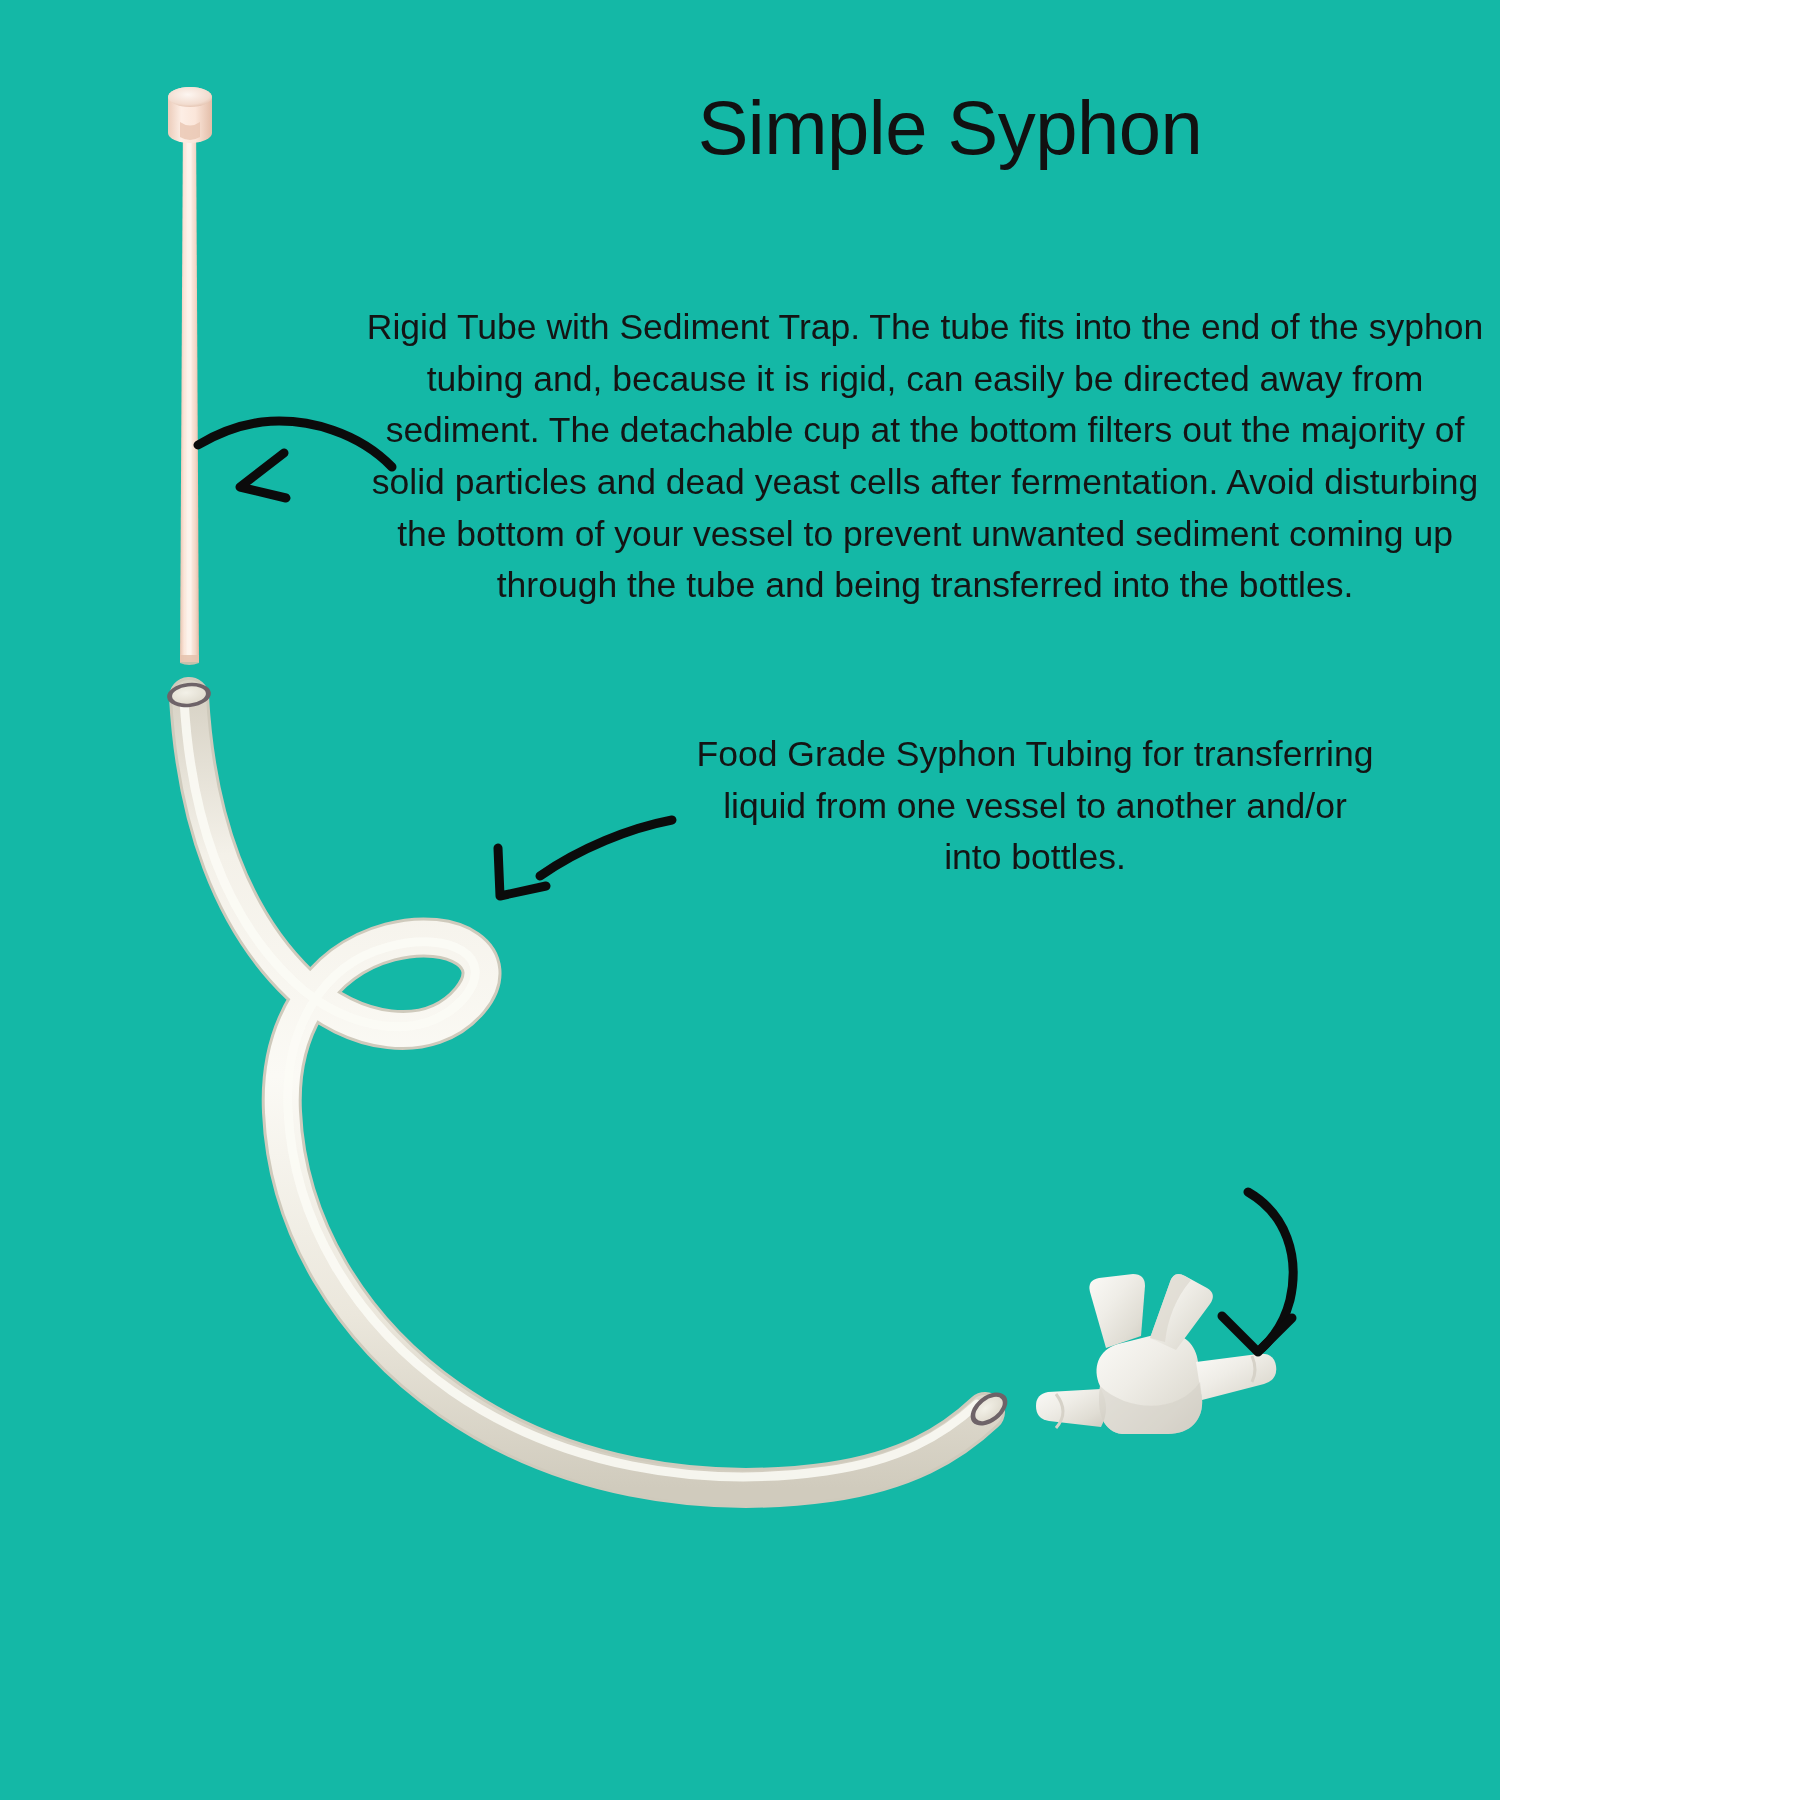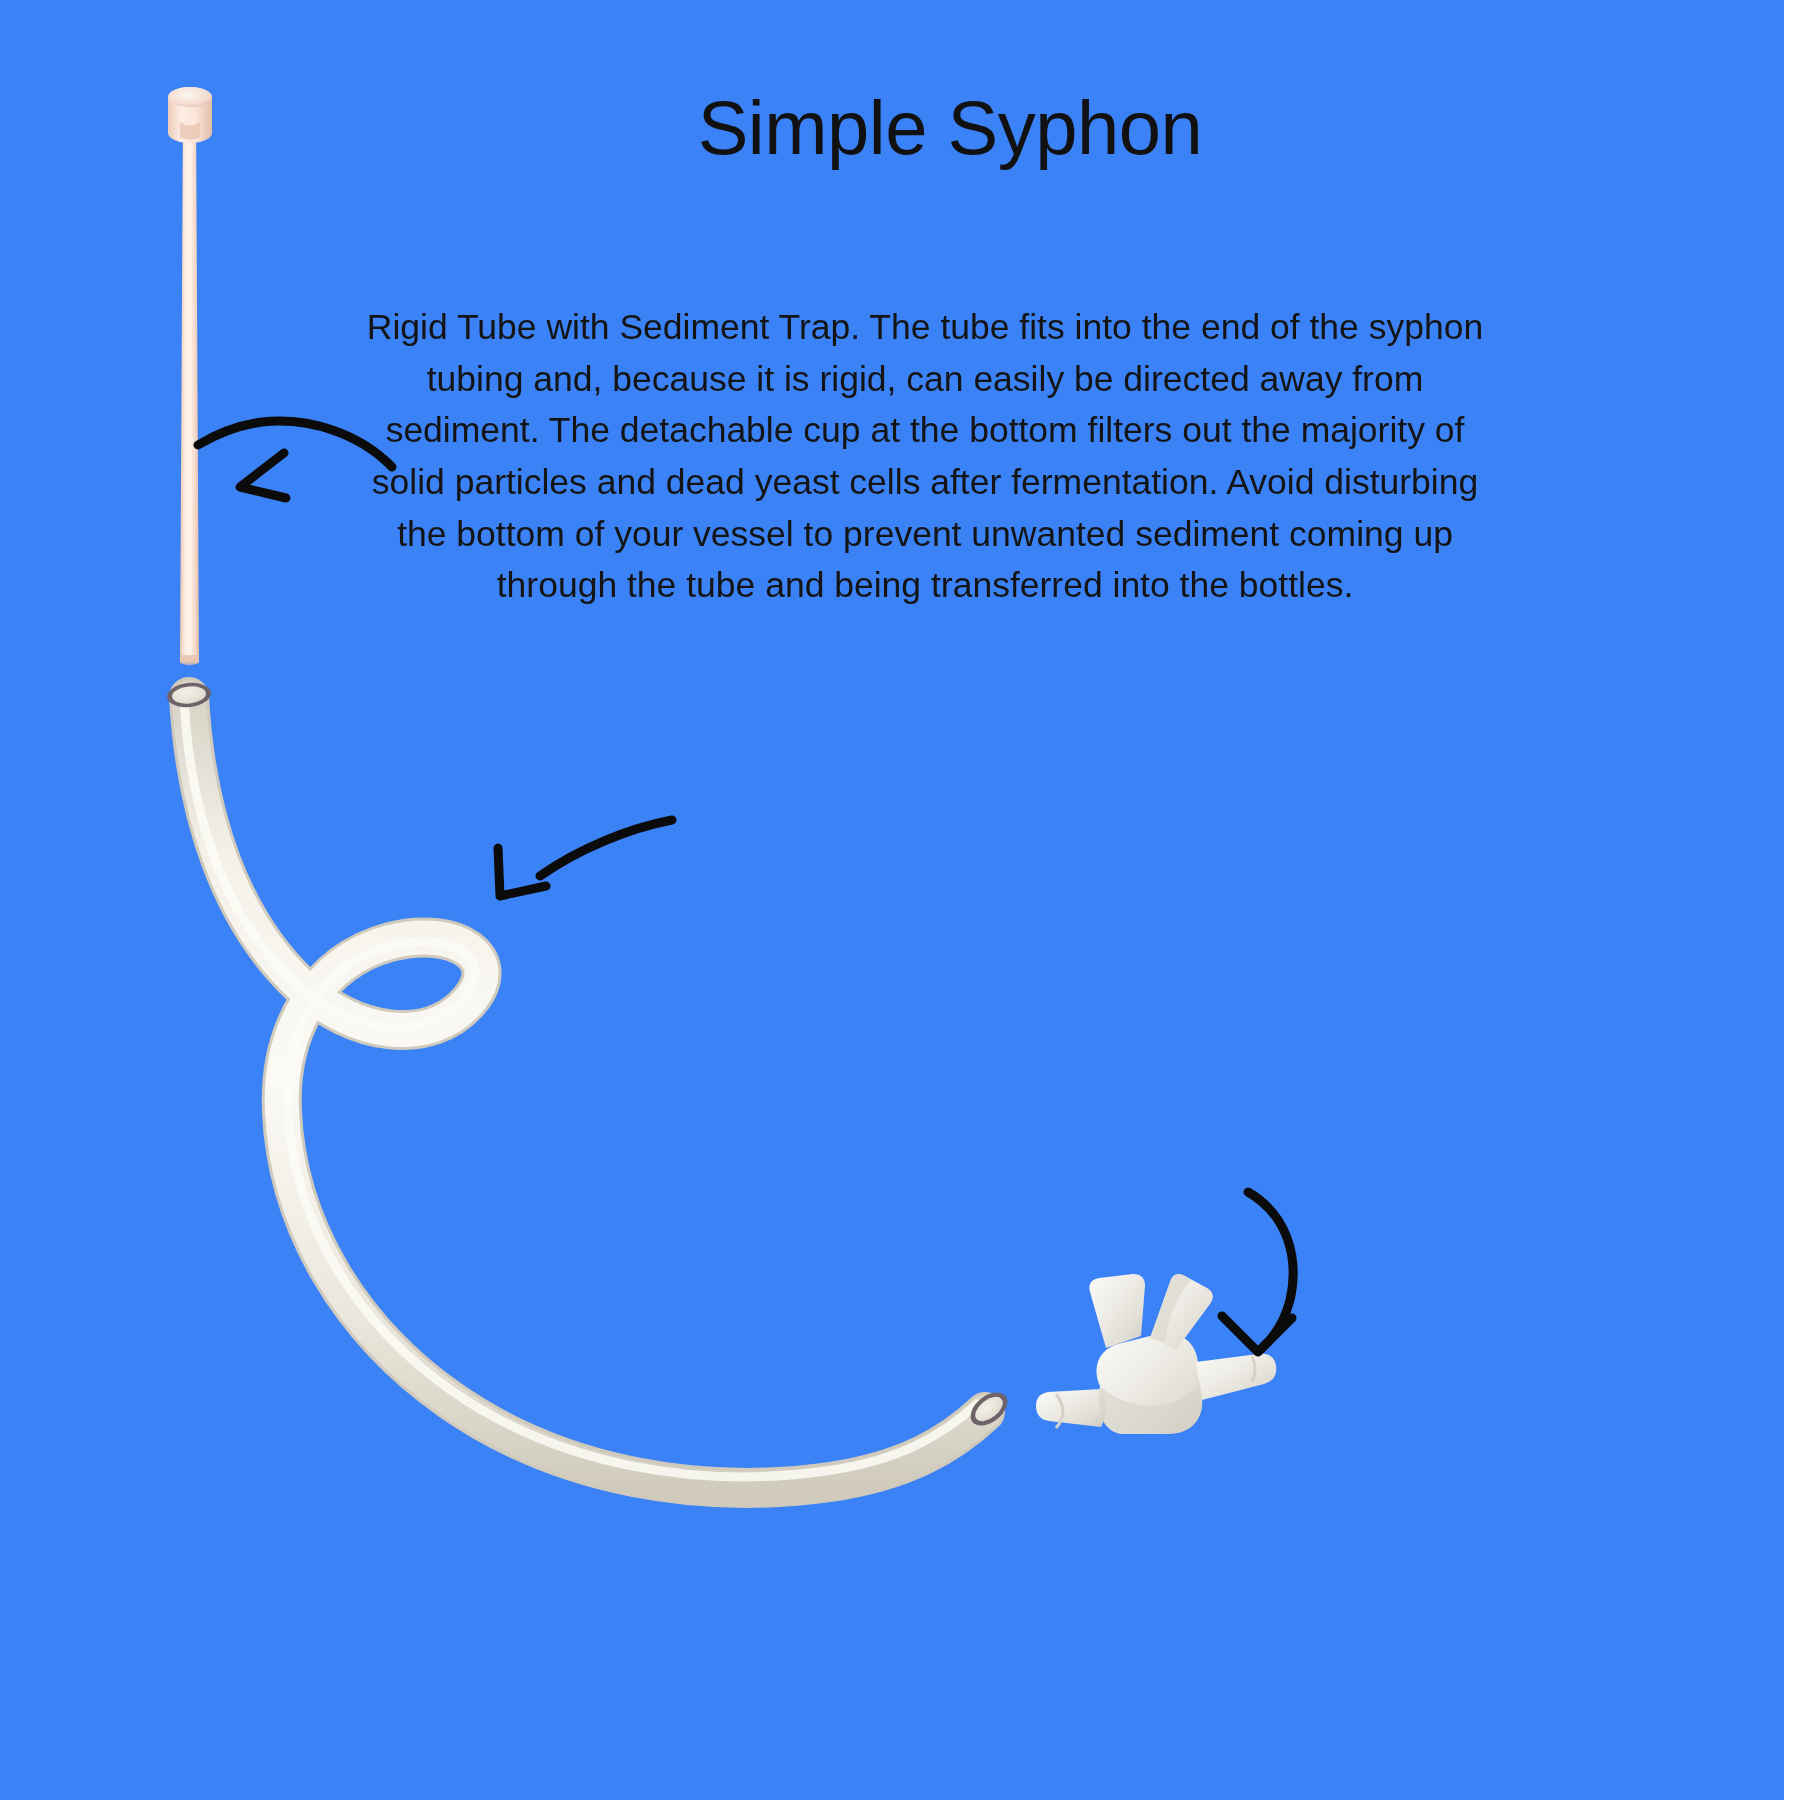--- a/index.html
+++ b/index.html
@@ -3,23 +3,23 @@
 <meta charset="utf-8">
 <title>Simple Syphon</title>
 <style>
   html, body {
     margin: 0;
     padding: 0;
     background: #ffffff;
   }
   #page {
     position: relative;
-    width: 1784px;
+    width: 1500px;
     height: 1800px;
-    background: #3b82f6;
+    background: #14b8a6;
     overflow: hidden;
     font-family: "Liberation Sans", sans-serif;
     color: #111111;
   }
 
   
   #title {
     position: absolute;
     left: 600px;
     top: 88px;
@@ -241,15 +241,16 @@
     <g>
       <path d="M 1248 1192 C 1286 1214, 1300 1256, 1290 1300 C 1285 1320, 1275 1336, 1262 1348" fill="none" stroke="#0b0b0b" stroke-width="9" stroke-linecap="round"></path>
       <path d="M 1222 1316 L 1258 1352 L 1292 1318" fill="none" stroke="#0b0b0b" stroke-width="9" stroke-linecap="round" stroke-linejoin="round"></path>
     </g>
   </svg>
 
   <div id="title">Simple Syphon</div>
 
   <div class="callout" id="callout-rigid-tube">Rigid Tube with Sediment Trap. The tube fits into the end of the syphon tubing and, because it is rigid, can easily be directed away from sediment. The detachable cup at the bottom filters out the majority of solid particles and dead yeast cells after fermentation. Avoid disturbing the bottom of your vessel to prevent unwanted sediment coming up through the tube and being transferred into the bottles.</div>
 
+  <div class="callout" id="callout-tubing">Food Grade Syphon Tubing for transferring liquid from one vessel to another and/or into bottles.</div>
 
 
 </div>
 
 </body></html>

